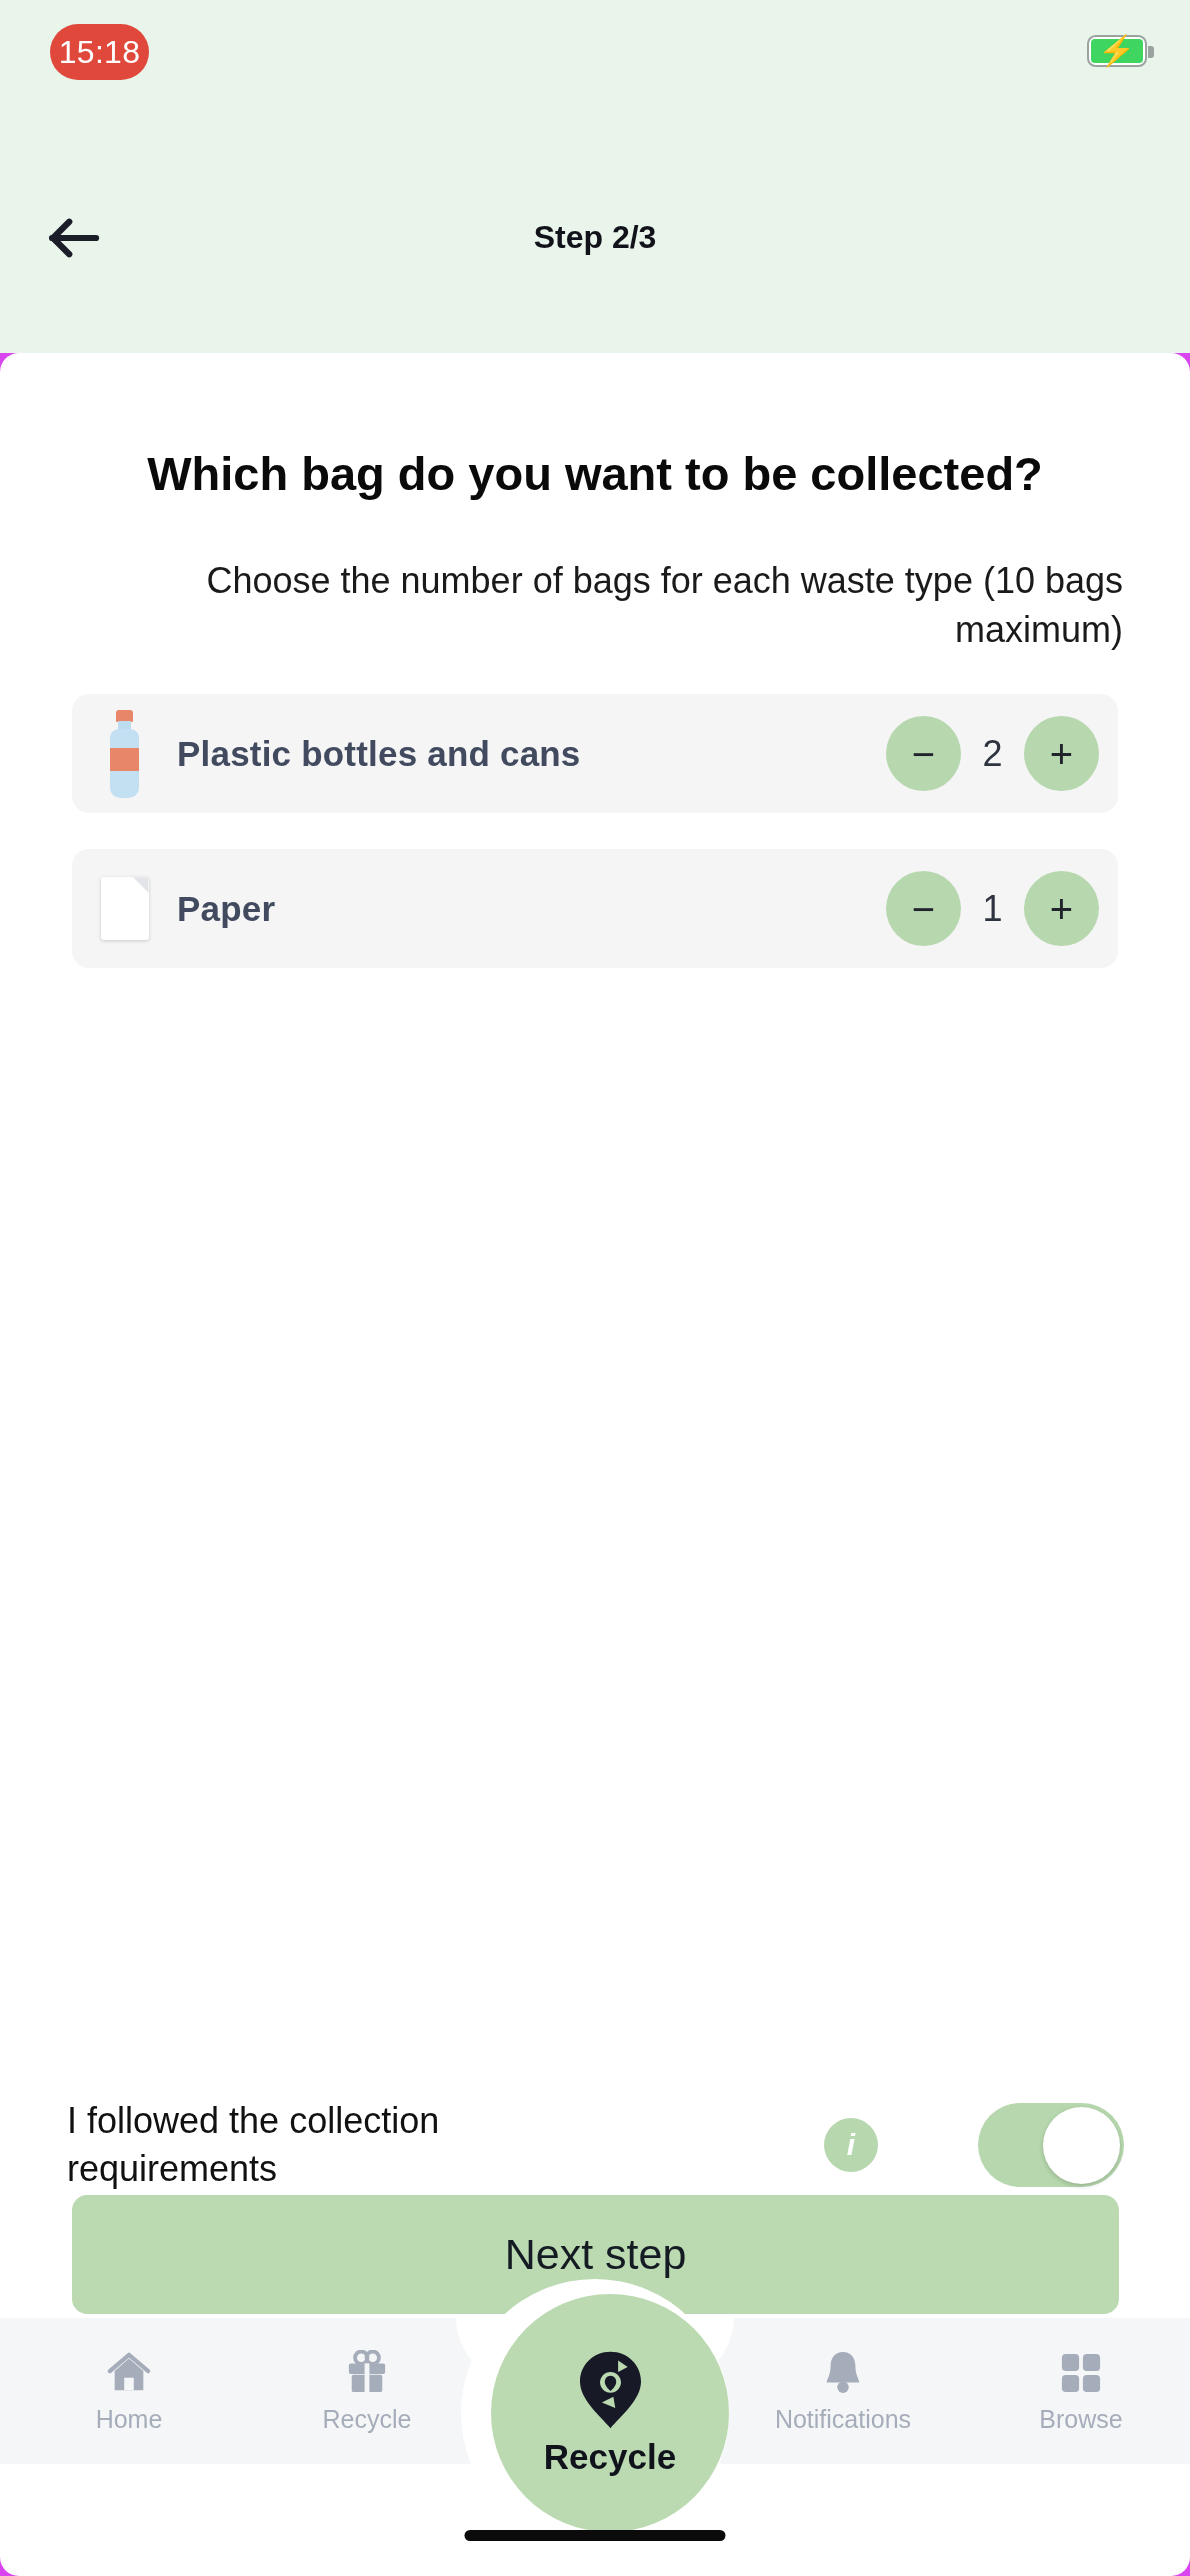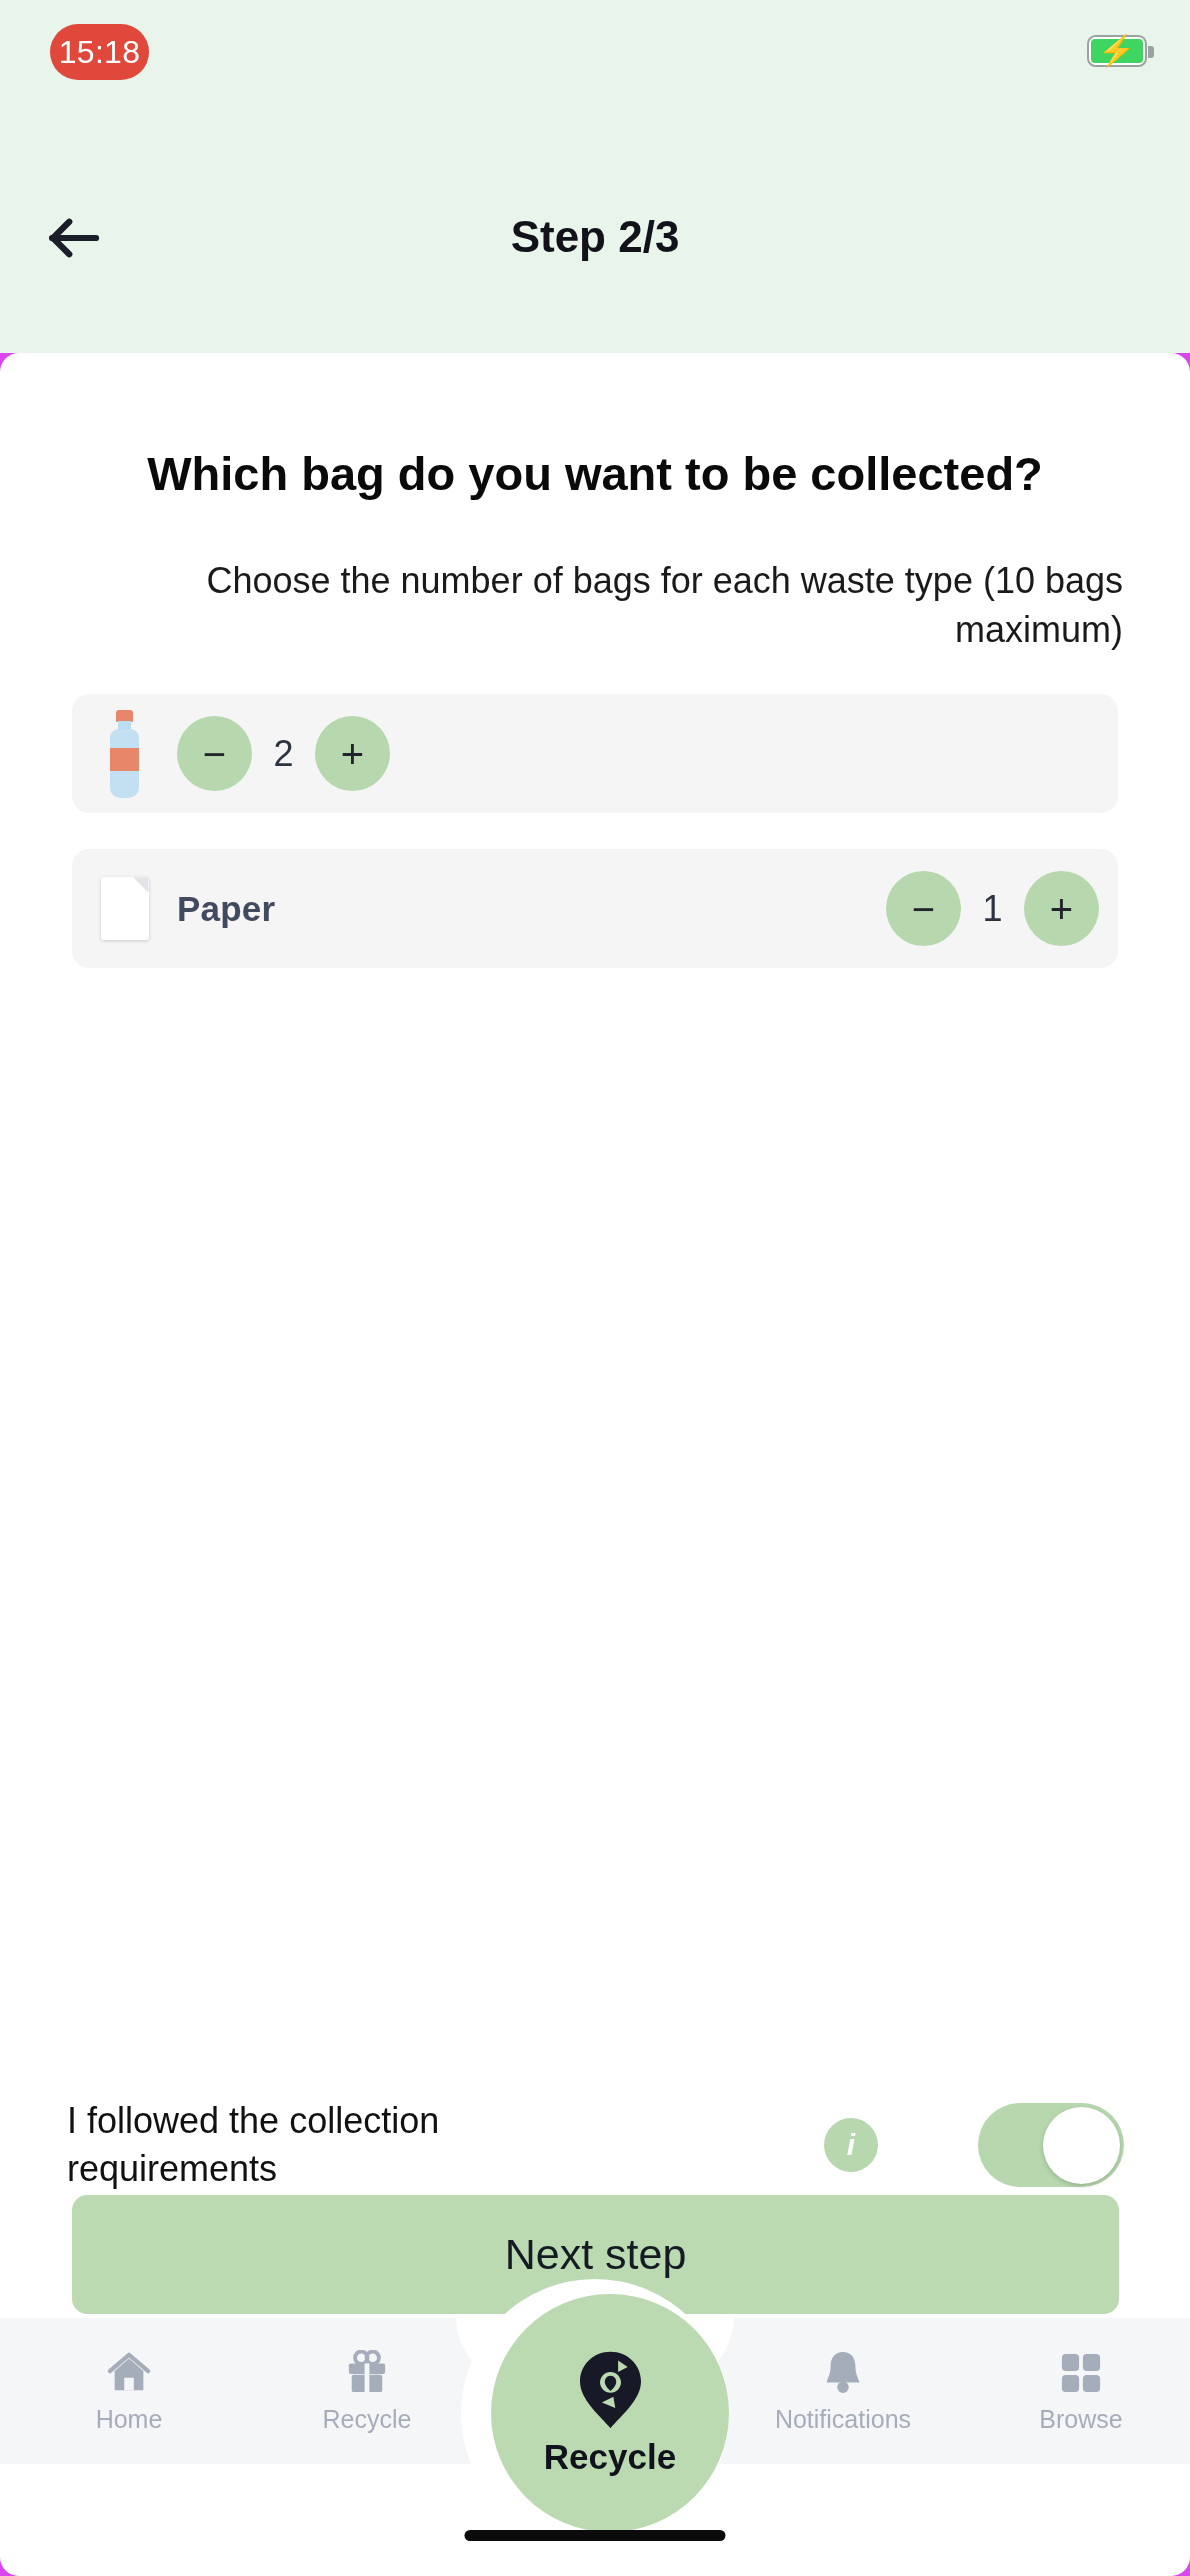--- a/index.html
+++ b/index.html
@@ -56,21 +56,21 @@
   }
   .back-btn {
     position:absolute; left:36px; top:17px;
     width:77px; height:77px;
     display:flex; align-items:center; justify-content:center;
     cursor:pointer;
   }
   .nav-title {
     position:absolute; left:0; top:0; width:1190px; height:110px;
     display:flex; align-items:center; justify-content:center;
-    font-size:44px; font-weight:700; color:#12131a;
+    font-size:32px; font-weight:700; color:#12131a;
   }
 
   
   .content {
     position:absolute; top:353px; left:0; width:1190px;
     height:2223px; background:#ffffff;border-radius:19px;
   }
   .heading {
     margin:91px 101px 0 101px;
     text-align:center;
@@ -259,20 +259,21 @@
 
       <div class="card">
         <div class="card-icon">
           <div class="bottle">
             <div class="cap"></div>
             <div class="neck"></div>
             <div class="body"></div>
             <div class="band"></div>
           </div>
         </div>
+        <div class="card-label">Plastic bottles and cans</div>
         <div class="stepper">
           <div class="step-btn">
             <span class="glyph">−</span>
           </div>
           <div class="step-count">2</div>
           <div class="step-btn">
             <span class="glyph">+</span>
           </div>
         </div>
       </div>

